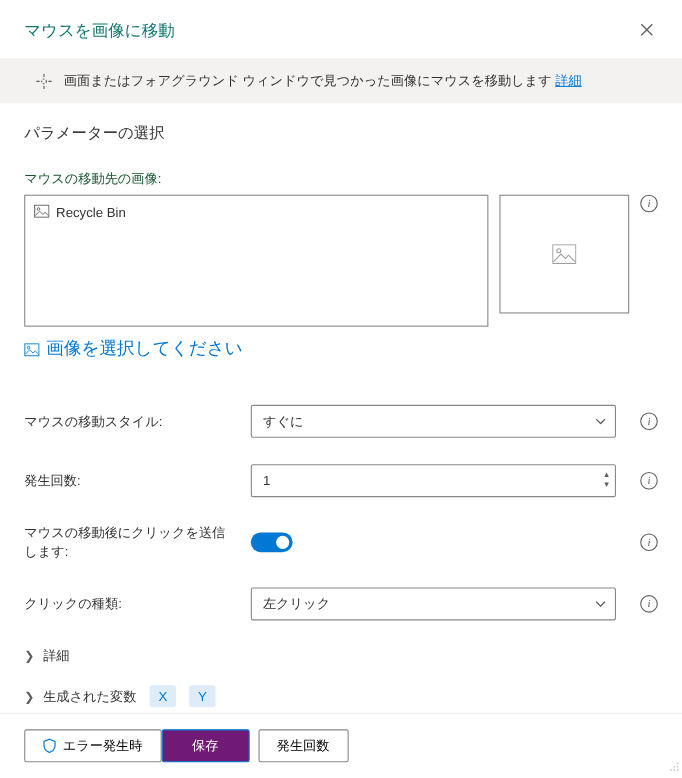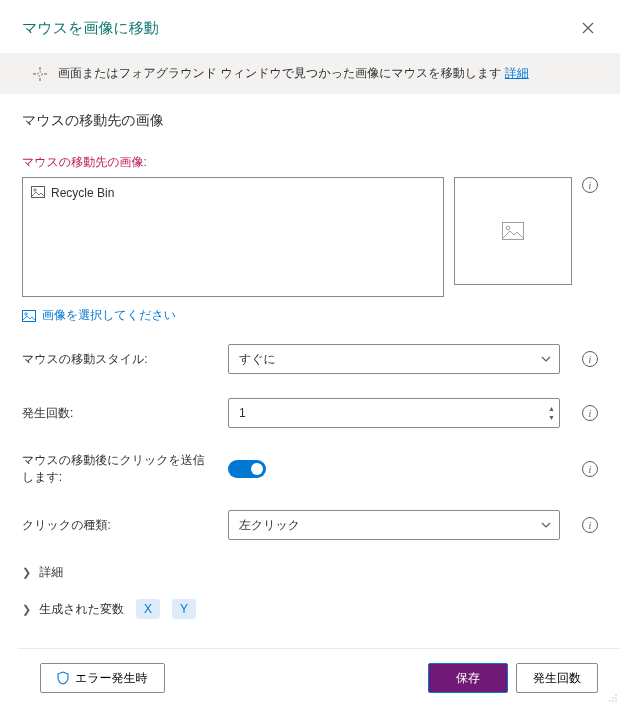--- a/index.html
+++ b/index.html
@@ -56,21 +56,21 @@
       padding: 18px 22px 10px 22px;
     }
     .section-title {
       font-size: 14px;
       font-weight: 400;
       margin-bottom: 24px;
       color: #323130;
     }
     .field-label {
       font-size: 12px;
-      color: #be185d;
+      color: #14532d;
       margin-bottom: 6px;
     }
     .image-select-row {
       display: flex;
       gap: 10px;
       align-items: flex-start;
       margin-bottom: 10px;
     }
     .image-box-main {
       flex: 1;
@@ -106,22 +106,22 @@
       cursor: pointer;
       flex-shrink: 0;
       font-family: Georgia, serif;
       font-style: italic;
     }
     .validation-msg {
       display: flex;
       align-items: center;
       gap: 6px;
       color: #0078d4;
-      font-size: 12px;
-      margin-bottom: 20px;
+      font-size: 16px;
+      margin-bottom: 40px;
     }
     .form-row {
       display: flex;
       align-items: center;
       margin-bottom: 24px;
       gap: 22px;
     }
     .form-row .row-label {
       width: 184px;
       font-size: 12px;
@@ -213,26 +213,25 @@
       background: #deecf9;
       color: #0078d4;
       padding: 3px 8px;
       border-radius: 3px;
       font-size: 12px;
       margin-left: 4px;
     }
     .footer {
       position: absolute;
       bottom: 0;
-      left: 18px;
+      left: 0;
       right: 0;
       border-top: 1px solid #edebe9;
       padding: 14px 22px;
       display: flex;
-      justify-content: space-between;
       align-items: center;
       background: #ffffff;
     }
     .btn {
       height: 30px;
       padding: 0 16px;
       border: 1px solid #8a8886;
       background: #ffffff;
       font-size: 12px;
       cursor: pointer;
@@ -279,21 +278,21 @@
   <svg class="info-icon" width="16" height="16" viewBox="0 0 16 16">
     <circle cx="8" cy="8" r="2.2" fill="none" stroke="#605e5c" stroke-width="1" stroke-dasharray="1.5 1.5"></circle>
     <path d="M8 1 V4 M8 12 V15 M1 8 H4 M12 8 H15" stroke="#605e5c" stroke-width="1"></path>
   </svg>
   <div>
     <span>画面またはフォアグラウンド ウィンドウで見つかった画像にマウスを移動します </span><span class="info-link">詳細</span>
   </div>
 </div>
 
 <div class="content">
-  <div class="section-title">マウスの移動先の画像</div>
+  <div class="section-title">パラメーターの選択</div>
 
   <div class="field-label">マウスの移動先の画像:</div>
   <div class="image-select-row">
     <div class="image-box-main">
       <svg class="pic-icon-small" width="14" height="12" viewBox="0 0 14 12">
         <rect x="0.5" y="0.5" width="13" height="11" fill="none" stroke="#605e5c" stroke-width="1"></rect>
         <circle cx="4" cy="4" r="1.2" fill="none" stroke="#605e5c" stroke-width="0.8"></circle>
         <path d="M1 10 L5 6 L8 9 L10 7 L13 10" fill="none" stroke="#605e5c" stroke-width="0.8"></path>
       </svg>
       <span>Recycle Bin</span>

